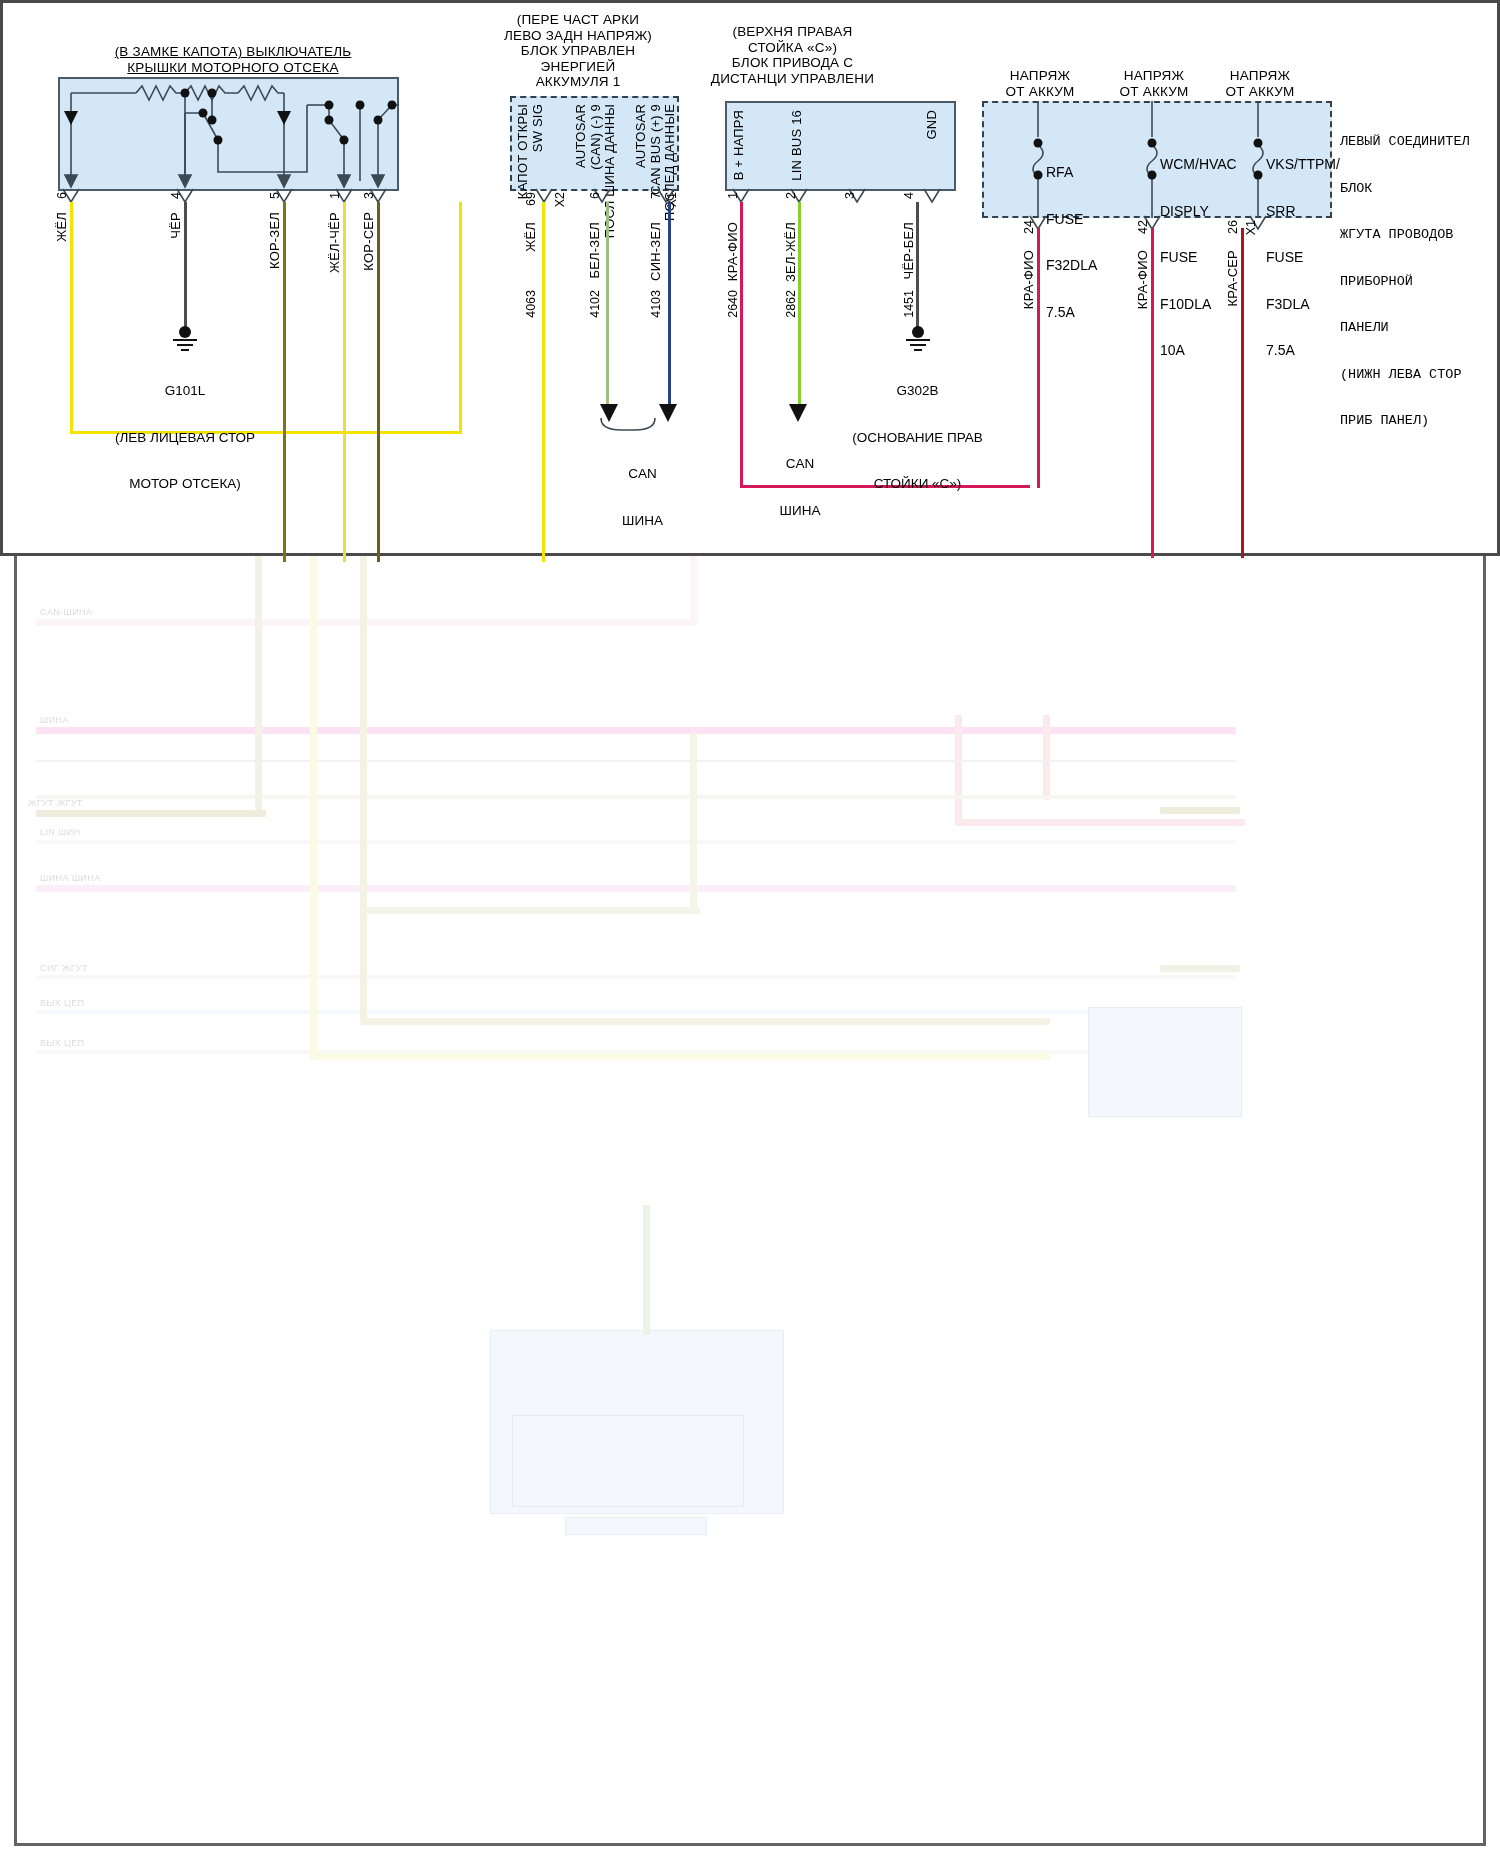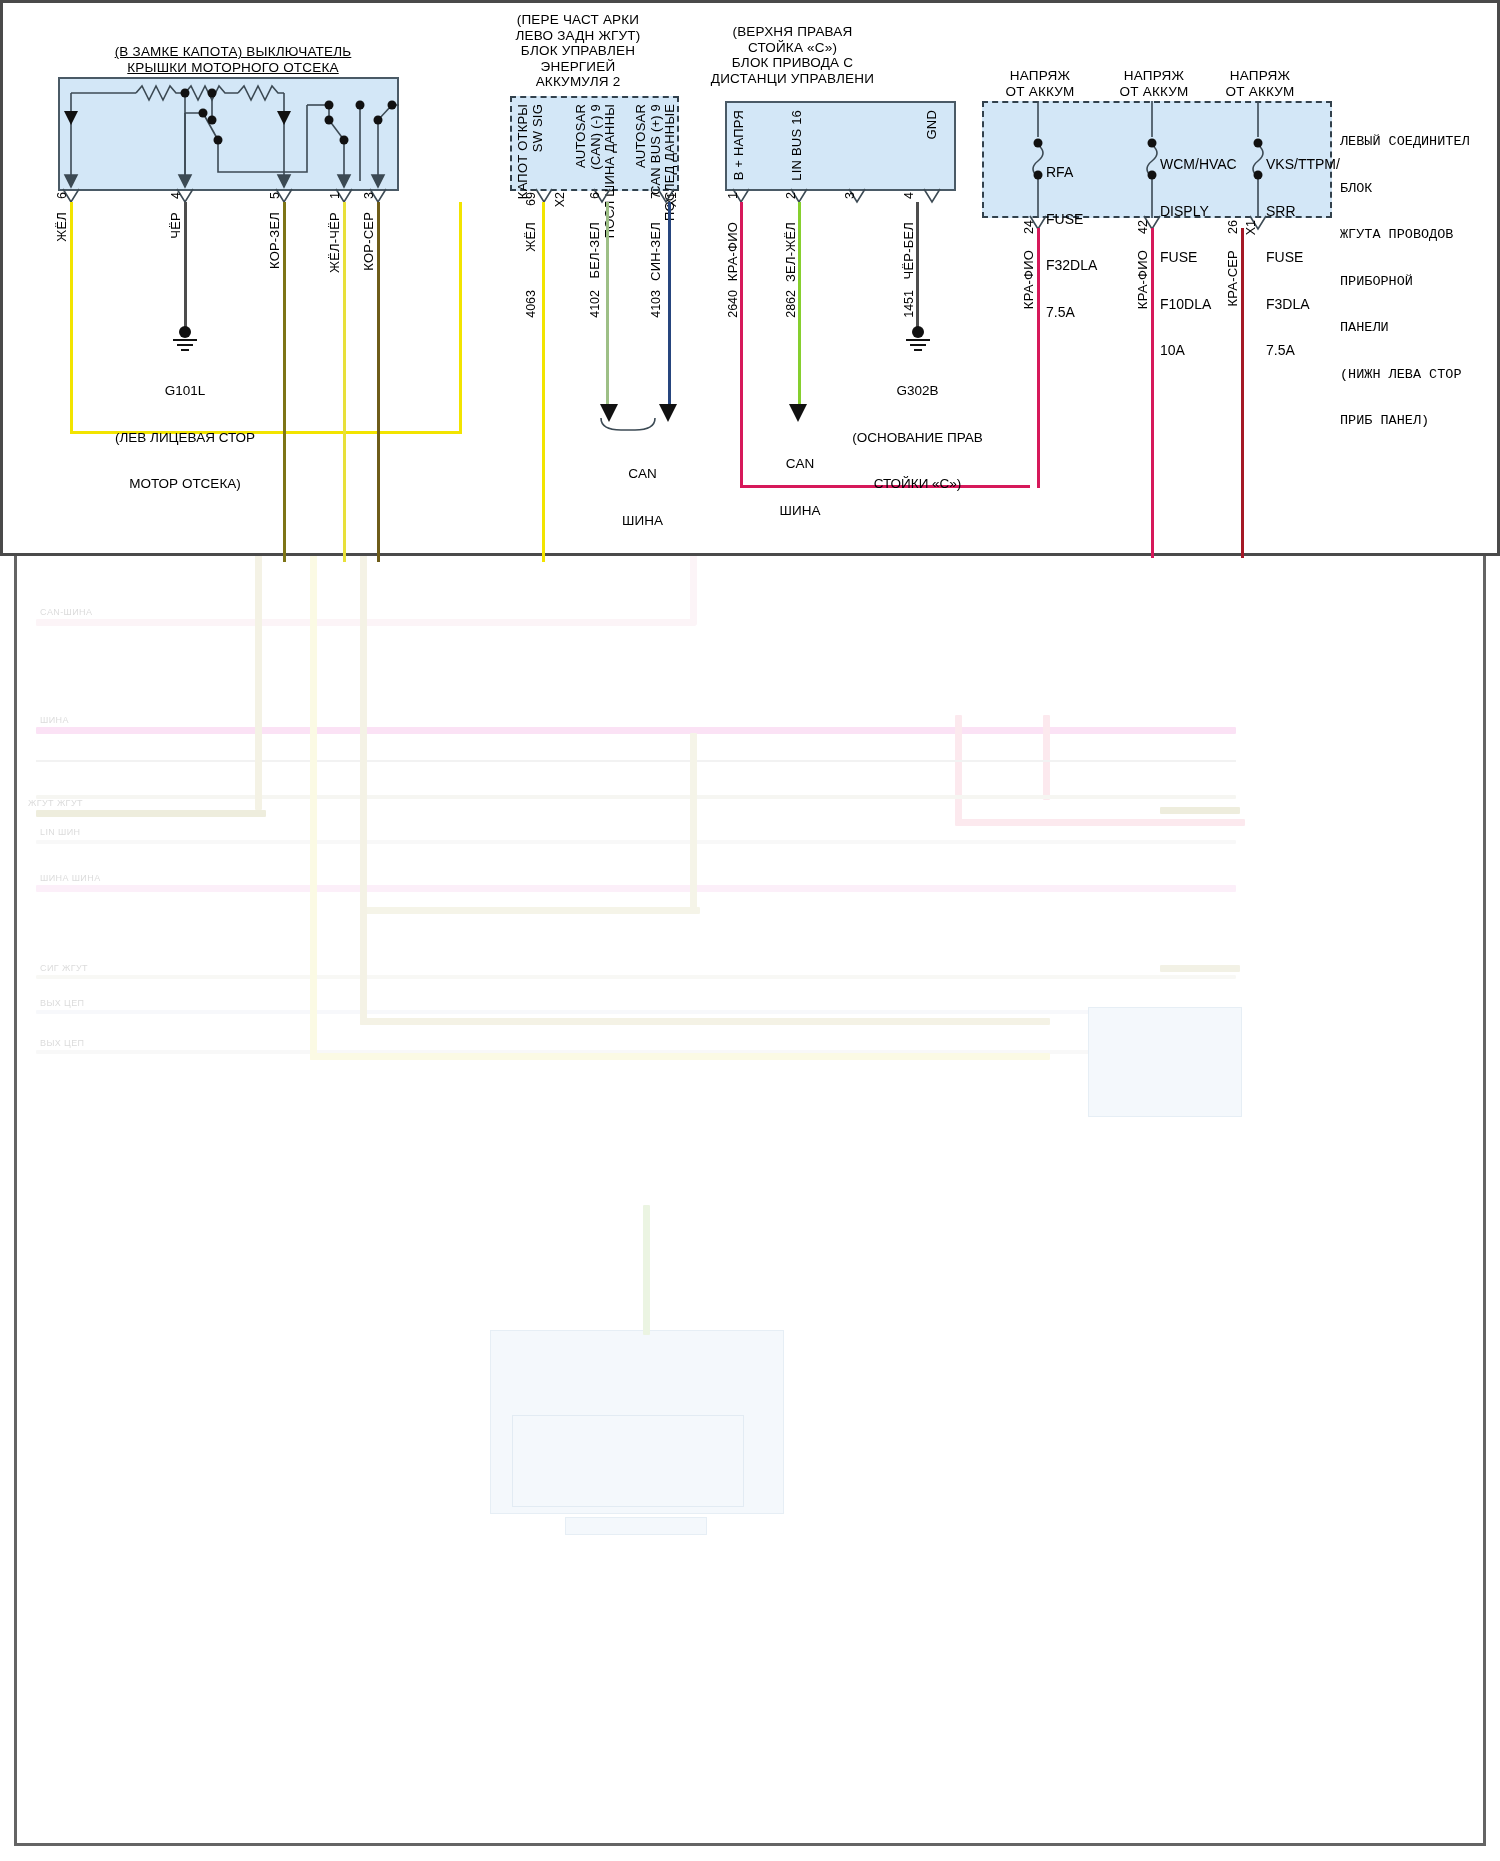--- a/index.html
+++ b/index.html
@@ -180,24 +180,24 @@
     </g>
   </svg>
   <div class="lbl" style="left:95px;top:352px;width:180px;text-align:center;">
     <div>G101L</div>
     <div>(ЛЕВ ЛИЦЕВАЯ СТОР</div>
     <div>МОТОР ОТСЕКА)</div>
   </div>
 
   <div class="cap" style="left:483px;top:12px;width:190px;">
     <div>(ПЕРЕ ЧАСТ АРКИ</div>
-    <div>ЛЕВО ЗАДН ЖГУТ)</div>
+    <div>ЛЕВО ЗАДН НАПРЯЖ)</div>
     <div>БЛОК УПРАВЛЕН</div>
     <div>ЭНЕРГИЕЙ</div>
-    <div>АККУМУЛЯ 2</div>
+    <div>АККУМУЛЯ 1</div>
   </div>
   <div class="blk dashed" style="left:510px;top:96px;width:169px;height:95px;"></div>
 
   <div class="vtxt" style="left:516px;top:104px;">КАПОТ ОТКРЫ</div>
   <div class="vtxt" style="left:531px;top:104px;">SW SIG</div>
   <div class="vtxt" style="left:574px;top:104px;">AUTOSAR</div>
   <div class="vtxt" style="left:589px;top:104px;">(CAN) (-) 9</div>
   <div class="vtxt" style="left:603px;top:104px;">ПОСЛ ШИНА ДАННЫ</div>
   <div class="vtxt" style="left:634px;top:104px;">AUTOSAR</div>
   <div class="vtxt" style="left:649px;top:104px;">CAN BUS (+) 9</div>

